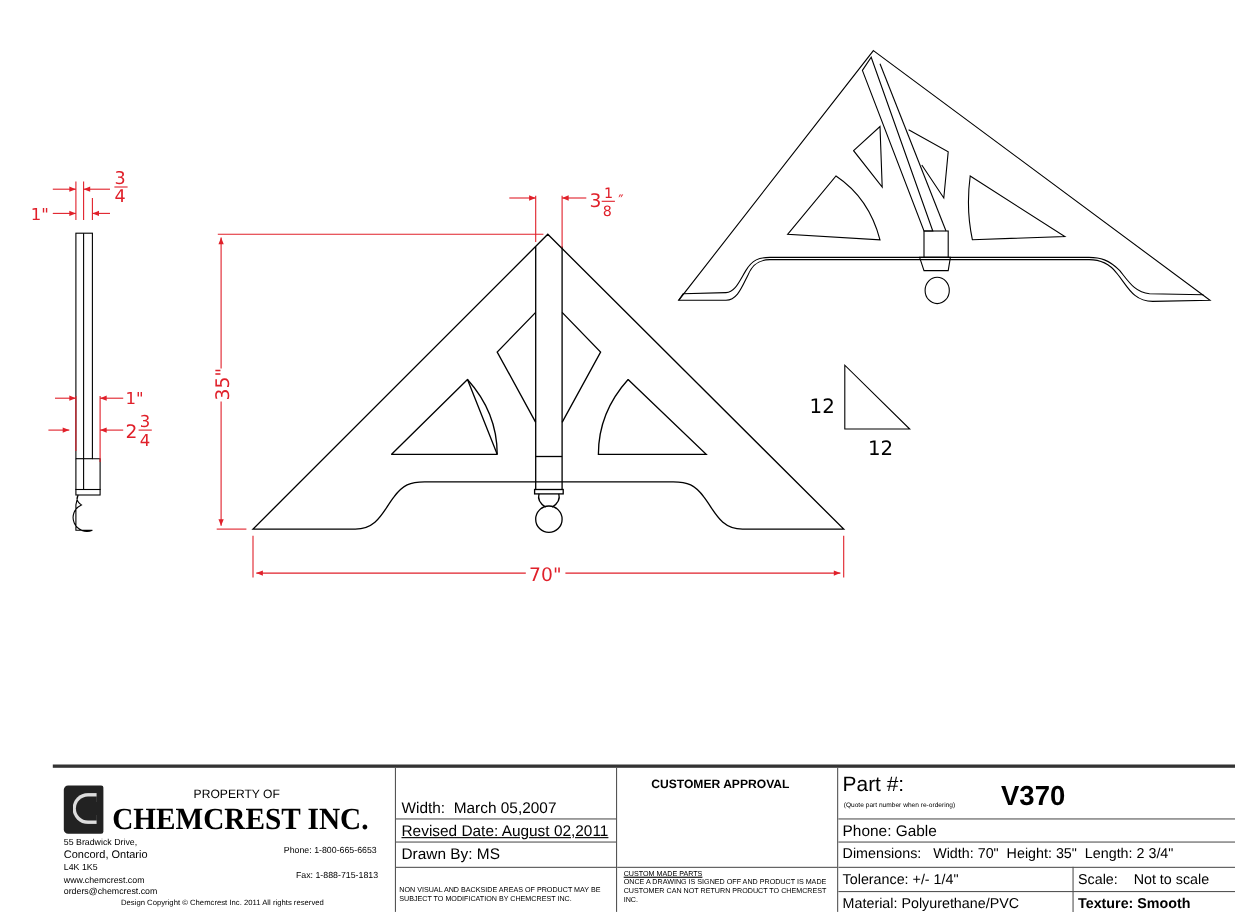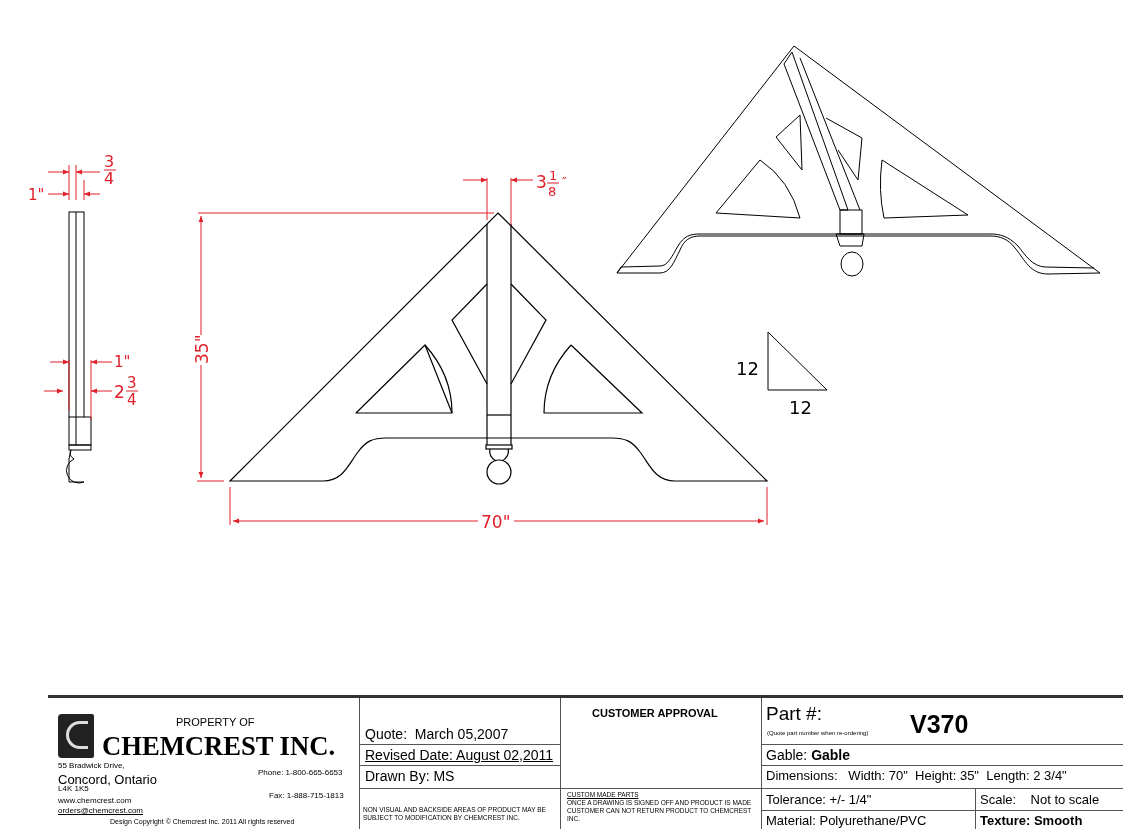--- a/index.html
+++ b/index.html
@@ -121,35 +121,35 @@
   <div class="vline" style="left:512px;"></div>
   <div class="vline" style="left:713px;"></div>
 
   <div class="cell" style="left:0;top:0;width:311px;height:134px;">
     <div style="position:absolute;left:10px;top:16px;width:36px;height:44px;background:#222;border-radius:4px 2px 2px 4px;">
       <div style="position:absolute;left:8px;top:7px;width:22px;height:28px;border:3px solid #ddd;border-right:none;border-radius:14px 0 0 14px;box-sizing:border-box;"></div>
     </div>
     <div class="t" style="left:128px;top:18px;font-size:11px;">PROPERTY OF</div>
     <div class="t" style="left:54px;top:32px;font-family:'Liberation Serif',serif;font-size:28px;letter-spacing:0px;font-weight:bold;transform:scaleX(0.95);transform-origin:left;">CHEMCREST INC.</div>
     <div class="t" style="left:10px;top:63px;font-size:8px;">55 Bradwick Drive,</div>
-    <div class="t" style="left:10px;top:74px;font-size:13px;">Concord, Ontario</div>
+    <div class="t" style="left:10px;top:74px;font-size:10px;">Concord, Ontario</div>
     <div class="t" style="left:10px;top:86px;font-size:8px;">L4K 1K5</div>
     <div class="t" style="left:10px;top:98px;font-size:8px;">www.chemcrest.com</div>
-    <div class="t" style="left:10px;top:108px;font-size:8px;text-decoration:underline;">orders@chemcrest.com</div>
+    <div class="t" style="left:10px;top:108px;font-size:8px;">orders@chemcrest.com</div>
     <div class="t" style="left:210px;top:70px;font-size:8px;">Phone: 1-800-665-6653</div>
     <div class="t" style="left:221px;top:93px;font-size:8px;">Fax: 1-888-715-1813</div>
     <div class="t" style="left:62px;top:120px;font-size:7px;">Design Copyright © Chemcrest Inc. 2011 All rights reserved</div>
   </div>
 
   <div class="cell" style="left:312px;top:0;width:200px;height:134px;">
     <div class="hline" style="left:0;right:0;top:46px;"></div>
     <div class="hline" style="left:0;right:0;top:67px;"></div>
     <div class="hline" style="left:0;right:0;top:90px;"></div>
     <div class="t" style="left:5px;top:28px;font-size:14px;">
-      <span>Quote:</span>&nbsp;&nbsp;<span>March 05,2007</span>
+      <span>Width:</span>&nbsp;&nbsp;<span>March 05,2007</span>
     </div>
     <div class="t" style="left:5px;top:49px;font-size:14px;text-decoration:underline;">Revised Date: August 02,2011</div>
     <div class="t" style="left:5px;top:70px;font-size:14px;">Drawn By:  MS</div>
     <div style="position:absolute;left:3px;top:108px;width:198px;font-size:6.5px;line-height:8px;">NON VISUAL AND BACKSIDE AREAS OF PRODUCT MAY BE SUBJECT TO MODIFICATION BY CHEMCREST INC.</div>
   </div>
 
   <div class="cell" style="left:513px;top:0;width:200px;height:134px;">
     <div class="hline" style="left:0;right:0;top:90px;"></div>
     <div class="t" style="left:31px;top:9px;font-size:11px;font-weight:bold;">CUSTOMER APPROVAL</div>
     <div class="t" style="left:6px;top:93px;font-size:6.5px;text-decoration:underline;">CUSTOM MADE PARTS</div>
@@ -159,22 +159,22 @@
   <div class="cell" style="left:714px;top:0;width:409px;height:134px;">
     <div class="hline" style="left:0;right:0;top:46px;"></div>
     <div class="hline" style="left:0;right:0;top:67px;"></div>
     <div class="hline" style="left:0;right:0;top:90px;"></div>
     <div class="hline" style="left:0;right:0;top:112px;"></div>
     <div class="vline" style="left:213px;top:90px;"></div>
     <div class="t" style="left:4px;top:5px;font-size:19px;">Part #:</div>
     <div class="t" style="left:5px;top:32px;font-size:6px;">(Quote part number when re-ordering)</div>
     <div class="t" style="left:148px;top:12px;font-size:25px;font-weight:bold;">V370</div>
     <div class="t" style="left:4px;top:49px;font-size:14px;">
-      <span>Gable:</span>
-      <span style="font-weight:bold;">Gable</span>
+      <span>Phone:</span>
+      <span style="font-weight:normal;">Gable</span>
     </div>
     <div class="t" style="left:4px;top:70px;font-size:13px;white-space:pre;">Dimensions:   Width: 70"  Height: 35"  Length: 2 3/4"</div>
     <div class="t" style="left:4px;top:94px;font-size:13px;">Tolerance: +/- 1/4"</div>
     <div class="t" style="left:218px;top:94px;font-size:13px;white-space:pre;">Scale:    Not to scale</div>
     <div class="t" style="left:4px;top:115px;font-size:13px;">Material: Polyurethane/PVC</div>
     <div class="t" style="left:218px;top:115px;font-size:13px;font-weight:bold;">Texture: Smooth</div>
   </div>
 </div>
 
 </body></html>

